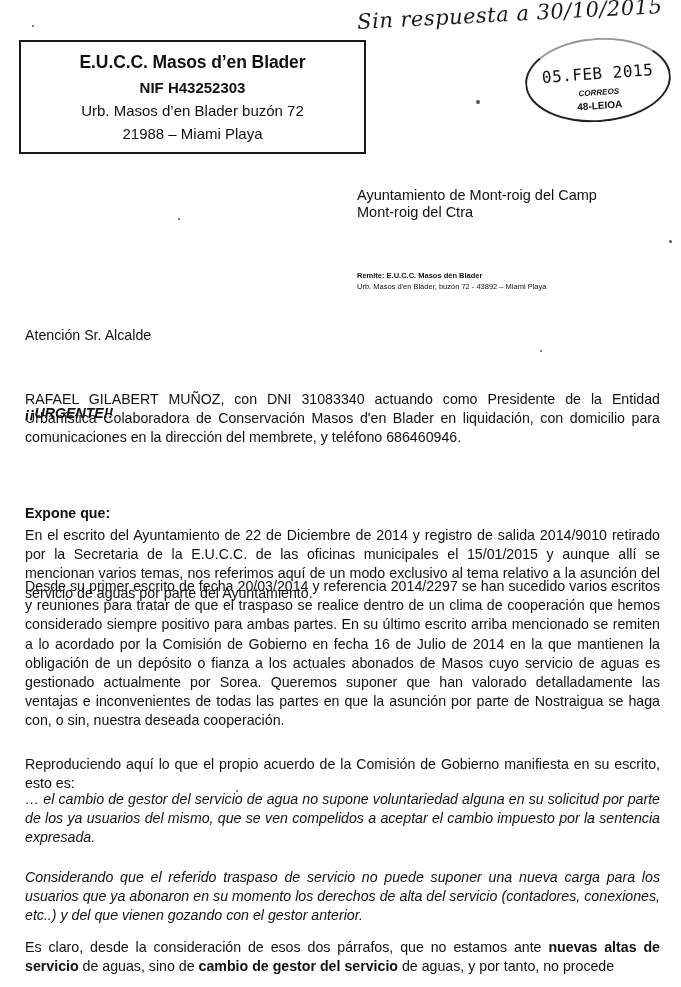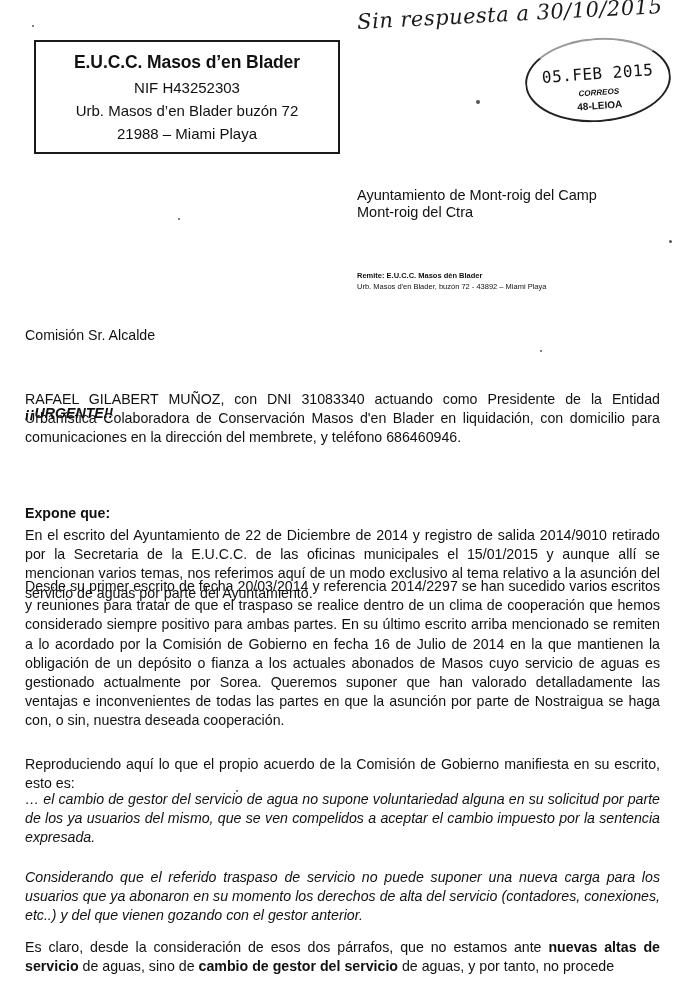--- a/index.html
+++ b/index.html
@@ -4,28 +4,27 @@
 <style>
   html, body { margin: 0; padding: 0; }
   body {
     width: 681px; height: 987px; overflow: hidden;
     background: #ffffff; position: relative;
     font-family: "Liberation Sans", sans-serif;
     color: #111111;
   }
   .abs { position: absolute; }
   .sender-box {
-    left: 19px; top: 40px; width: 306px; height: 114px;
+    left: 19px; top: 40px; width: 347px; height: 114px;
     border: 2px solid #1a1a1a; box-sizing: border-box;
     text-align: center;
-    margin-left: 15px;
   }
   .sender-name { font-weight: bold; font-size: 17.5px; margin-top: 10px; letter-spacing: -0.1px; }
   .sender-line { font-size: 15px; margin-top: 6px; }
-  .sender-line.b { font-weight: normal; }
+  .sender-line.b { font-weight: bold; }
   .handwritten {
     left: 357px; top: 2px; font-family: "DejaVu Serif", serif; font-style: italic;
     font-size: 21px; transform: rotate(-3deg); color: #1a1a1a; letter-spacing: 0.5px;
   }
   .stamp {
     left: 525px; top: 38px; width: 146px; height: 84px;
     border: 2px solid #222; border-radius: 50%; box-sizing: border-box;
     border-top-color: #999; transform: rotate(-4deg);
   }
   .stamp-date { position: absolute; left: 0; right: 0; top: 24px; text-align: center;
@@ -63,21 +62,21 @@
 <div class="abs recipient">
   <div>Ayuntamiento de Mont-roig del Camp</div>
   <div>Mont-roig del Ctra</div>
 </div>
 
 <div class="abs remite">
   <div>Remite: E.U.C.C. Masos dèn Blader</div>
   <div class="l2">Urb. Masos d'en Blader, buzón 72 - 43892 – Miami Playa</div>
 </div>
 
-<div class="abs content" style="top:326px;">Comisión Sr. Alcalde</div>
+<div class="abs content" style="top:326px;">Atención Sr. Alcalde</div>
 <div class="abs content italic bold" style="top:358px;">¡¡URGENTE!!</div>
 <div class="abs content" style="top:390px;">RAFAEL GILABERT MUÑOZ, con DNI 31083340 actuando como Presidente de la Entidad Urbanística Colaboradora de Conservación Masos d'en Blader en liquidación, con domicilio para comunicaciones en la dirección del membrete, y teléfono 686460946.</div>
 <div class="abs content bold" style="top:458px;">Expone que:</div>
 <div class="abs content" style="top:490px;margin-top:36px;">En el escrito del Ayuntamiento de 22 de Diciembre de 2014 y registro de salida 2014/9010 retirado por la Secretaria de la E.U.C.C. de las oficinas municipales el 15/01/2015 y aunque allí se mencionan varios temas, nos referimos aquí de un modo exclusivo al tema relativo a la asunción del servicio de aguas por parte del Ayuntamiento.</div>
 <div class="abs content" style="top:577px;">Desde su primer escrito de fecha 20/03/2014 y referencia 2014/2297 se han sucedido varios escritos y reuniones para tratar de que el traspaso se realice dentro de un clima de cooperación que hemos considerado siempre positivo para ambas partes. En su último escrito arriba mencionado se remiten a lo acordado por la Comisión de Gobierno en fecha 16 de Julio de 2014 en la que mantienen la obligación de un depósito o fianza a los actuales abonados de Masos cuyo servicio de aguas es gestionado actualmente por Sorea. Queremos suponer que han valorado detalladamente las ventajas e inconvenientes de todas las partes en que la asunción por parte de Nostraigua se haga con, o sin, nuestra deseada cooperación.</div>
 <div class="abs content" style="top:755px;">Reproduciendo aquí lo que el propio acuerdo de la Comisión de Gobierno  manifiesta en su escrito, esto es:</div>
 <div class="abs content italic" style="top:790px;">… el cambio de gestor del servicio de agua no supone voluntariedad alguna en su solicitud por parte de los ya usuarios del mismo,  que se ven compelidos a aceptar el cambio impuesto por la sentencia expresada.</div>
 <div class="abs content italic" style="top:868px;">Considerando que el referido traspaso de servicio no puede suponer una nueva carga para los usuarios que ya abonaron en su momento los derechos de alta del servicio (contadores, conexiones, etc..) y del que vienen gozando con el gestor anterior.</div>
 <div class="abs content" style="top:938px;">
   <span>Es claro, desde la consideración de esos dos párrafos, que no estamos ante </span><span class="bold">nuevas altas de servicio</span><span> de aguas, sino de </span><span class="bold">cambio de gestor del servicio</span><span> de aguas, y por tanto, no procede</span>

